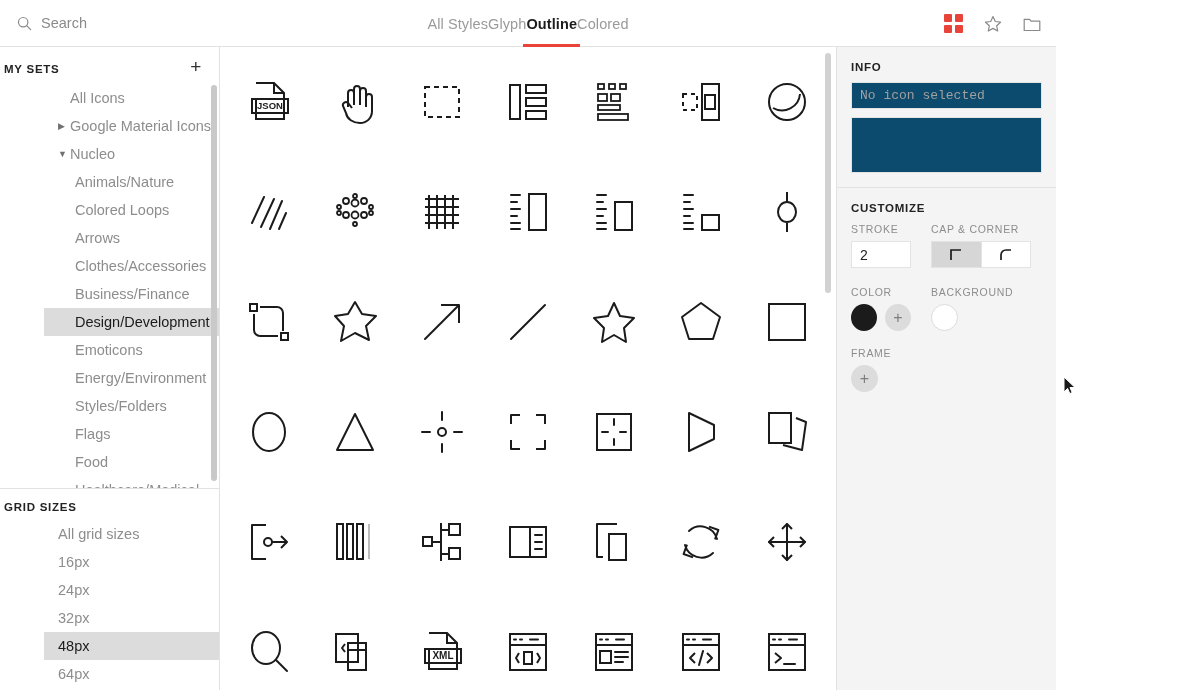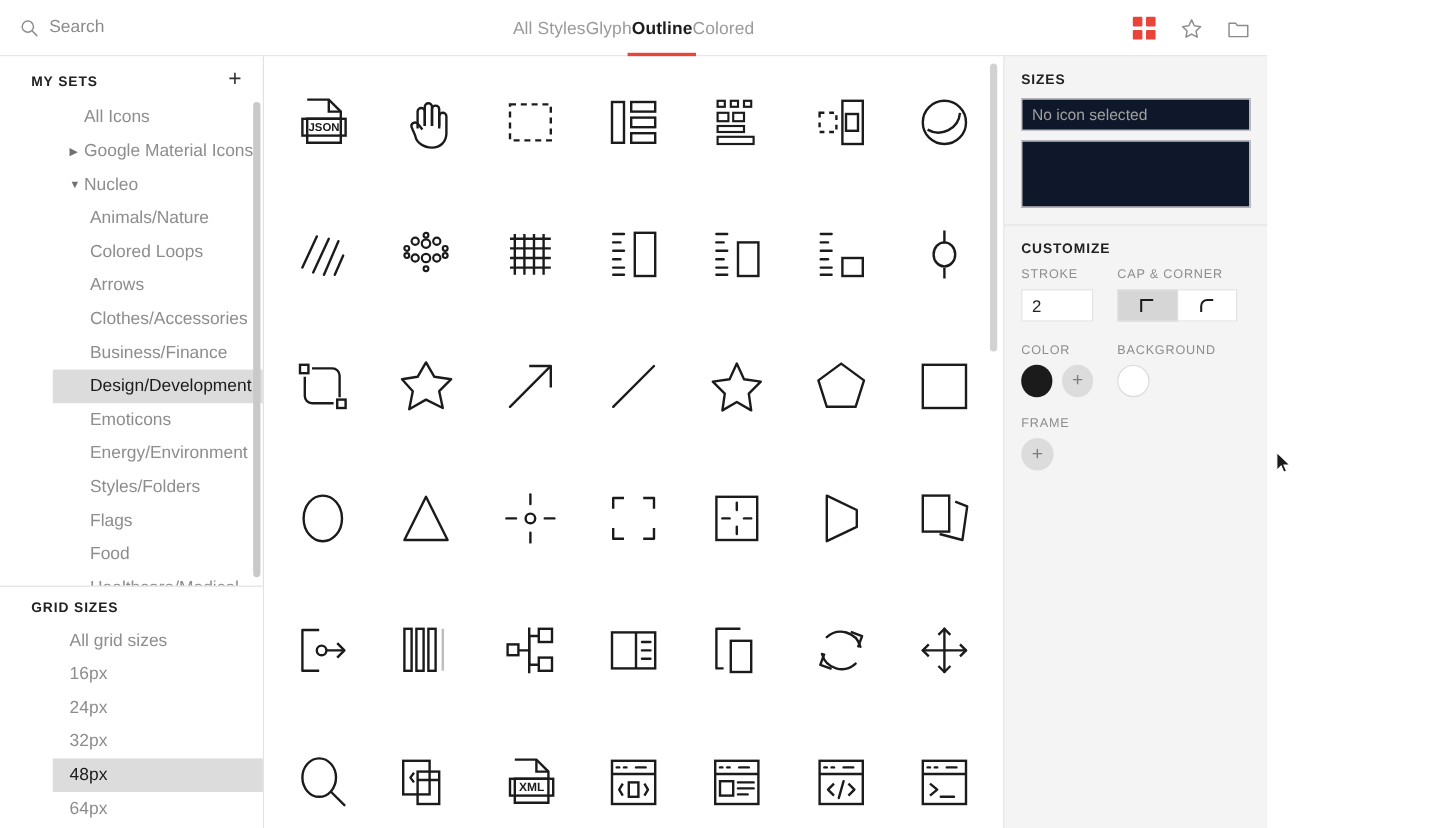--- a/index.html
+++ b/index.html
@@ -63,21 +63,21 @@
     width: 220px; min-width: 220px;
     border-right: 1px solid #e2e2e2;
     display: flex; flex-direction: column;
     background: #fff; position: relative;
   }
   #sets-scroll {
     flex: 1; min-height: 0; position: relative; overflow: hidden;
   }
   .sec-head {
     font-size: 11.5px; font-weight: bold; letter-spacing: .75px;
-    color: #222; padding: 14px 14px 8px 26px;
+    color: #222; padding: 14px 14px 8px 4px;
     display: flex; align-items: center; justify-content: space-between;
   }
   .plus-btn {
     font-size: 19px; color: #333; line-height: 12px; cursor: pointer;
     padding: 0 3px 3px 3px; font-weight: 400;
   }
   .nav-item {
     font-size: 14.5px; color: #8d8d8d; height: 28px;
     display: flex; align-items: center; padding-left: 14px;
     cursor: pointer; white-space: nowrap; margin-left: 44px;
@@ -129,24 +129,24 @@
   .p-head {
     font-size: 11.5px; font-weight: bold; letter-spacing: .75px;
     color: #222; padding: 14px 14px 9px 14px;
   }
   .p-sub {
     font-size: 10.5px; letter-spacing: .7px; color: #8d8d8d;
     text-transform: uppercase; margin-bottom: 6px;
   }
   #info-section { border-bottom: 1px solid #e2e2e2; padding-bottom: 14px; }
   .ro-box {
-    margin: 0 14px 8px 14px; background: #0f172a;
+    margin: 0 14px 8px 14px; background: #0c4a6e;
     border: 1px solid #e3e3e3; height: 27px;
     display: flex; align-items: center; padding: 0 8px;
-    font-size: 13px; color: #a0a0a0;
+    font-size: 13px; color: #a0a0a0; font-family: Liberation Mono, monospace;
   }
   .ro-box.tall { height: 56px; margin-bottom: 0; }
   #customize-section { padding: 0 14px 0 14px; }
   .row2 { display: flex; gap: 20px; }
   .col-a { width: 60px; }
   .col-b { flex: 1; }
   #stroke-input {
     width: 60px; height: 27px; background: #fff;
     border: 1px solid #e3e3e3; font-size: 14px; color: #222;
     padding: 0 8px; outline: none; font-family: "Liberation Sans", sans-serif;
@@ -681,21 +681,21 @@
               <line x1="22" y1="37" x2="33" y2="37" fill="none" stroke="#1b1b1b" stroke-width="2" stroke-linecap="round"></line>
             </svg>
           </div>
         </div>
       <div id="grid-scrollbar"></div>
     </div>
 
     <div id="panel">
 
       <div id="info-section">
-        <div class="p-head">SIZES</div>
+        <div class="p-head">INFO</div>
         <div class="ro-box">No icon selected</div>
         <div class="ro-box tall"></div>
       </div>
 
       <div>
         <div class="p-head">CUSTOMIZE</div>
         <div id="customize-section">
 
           <div class="row2">
             <div class="col-a">

